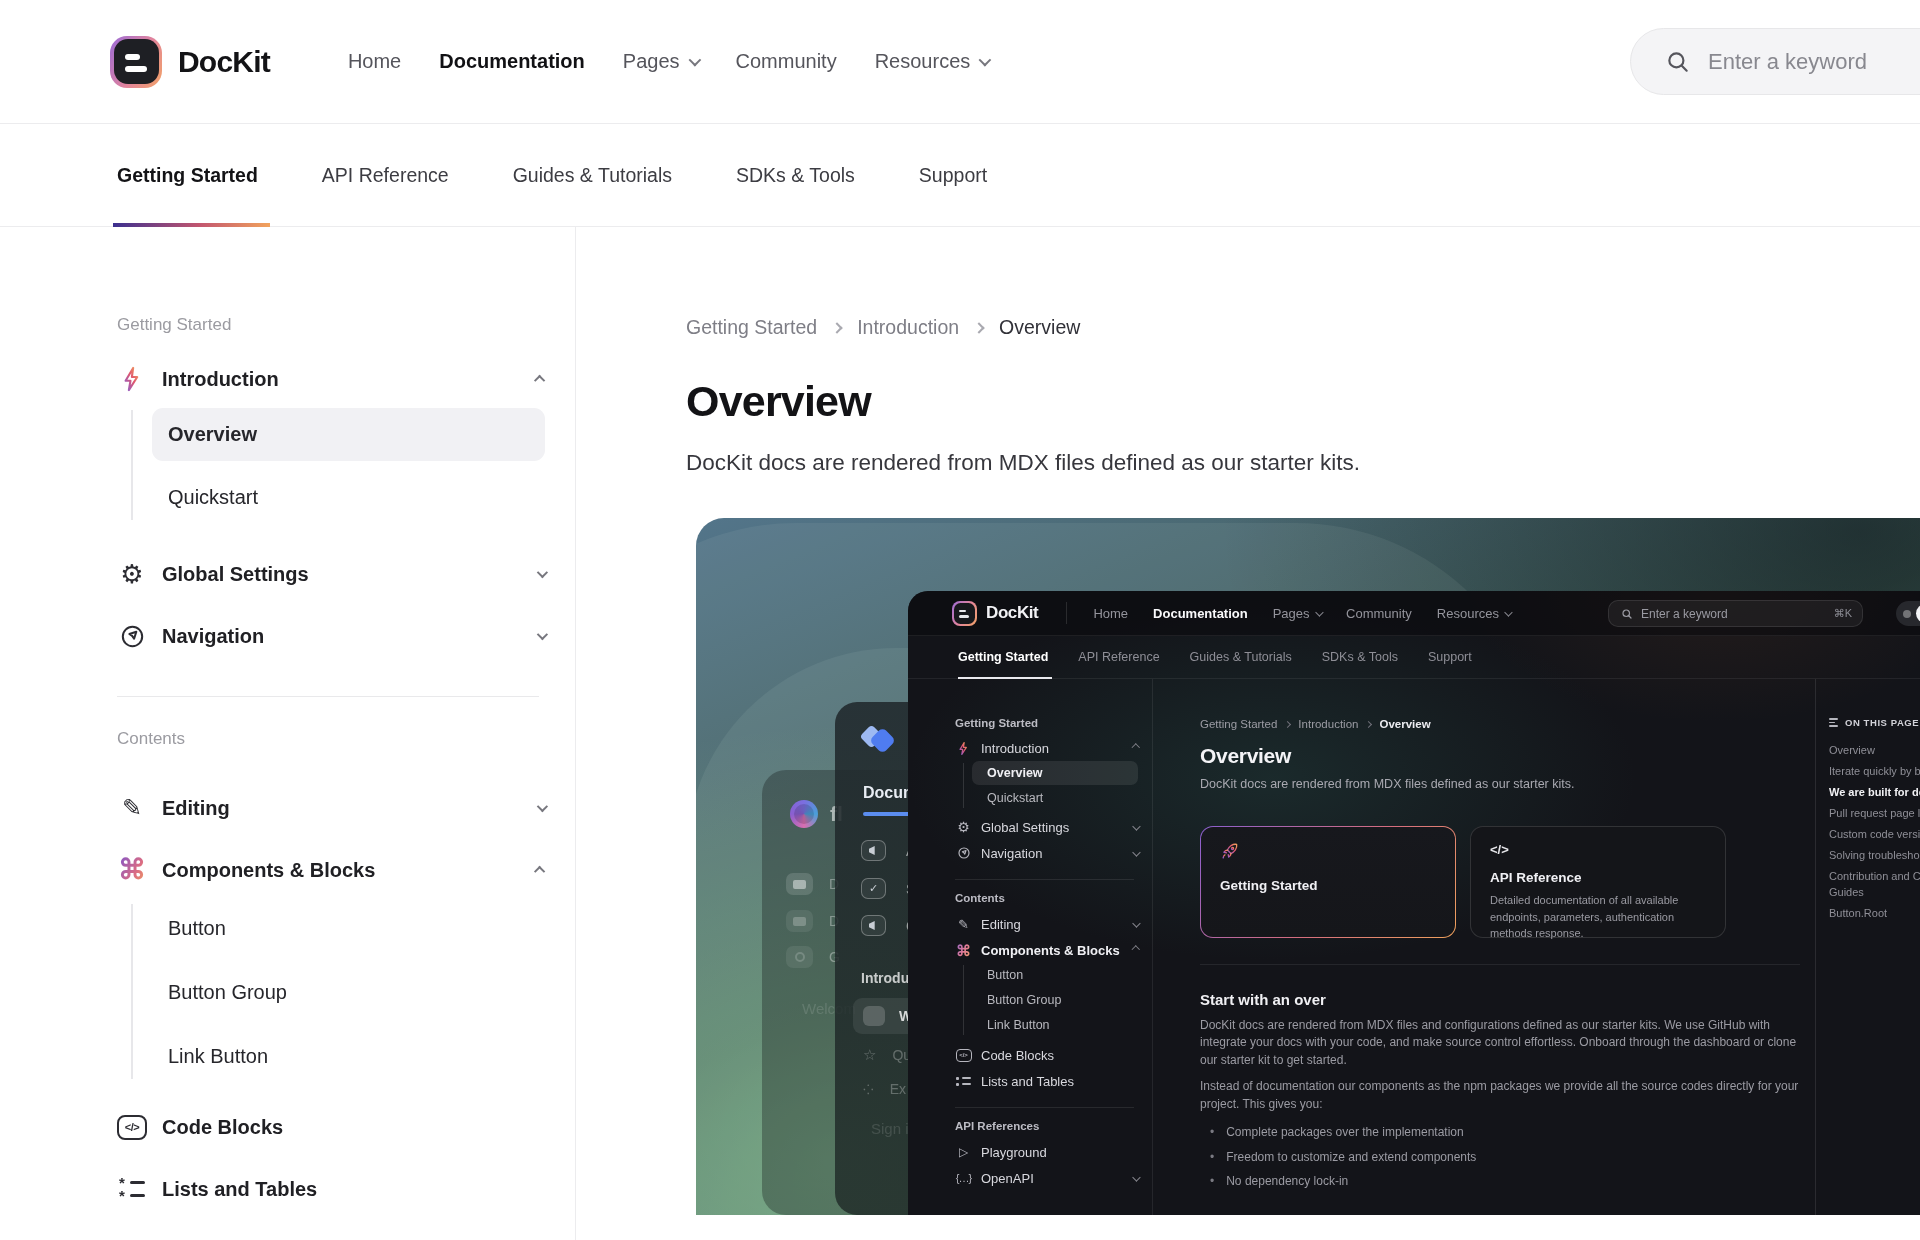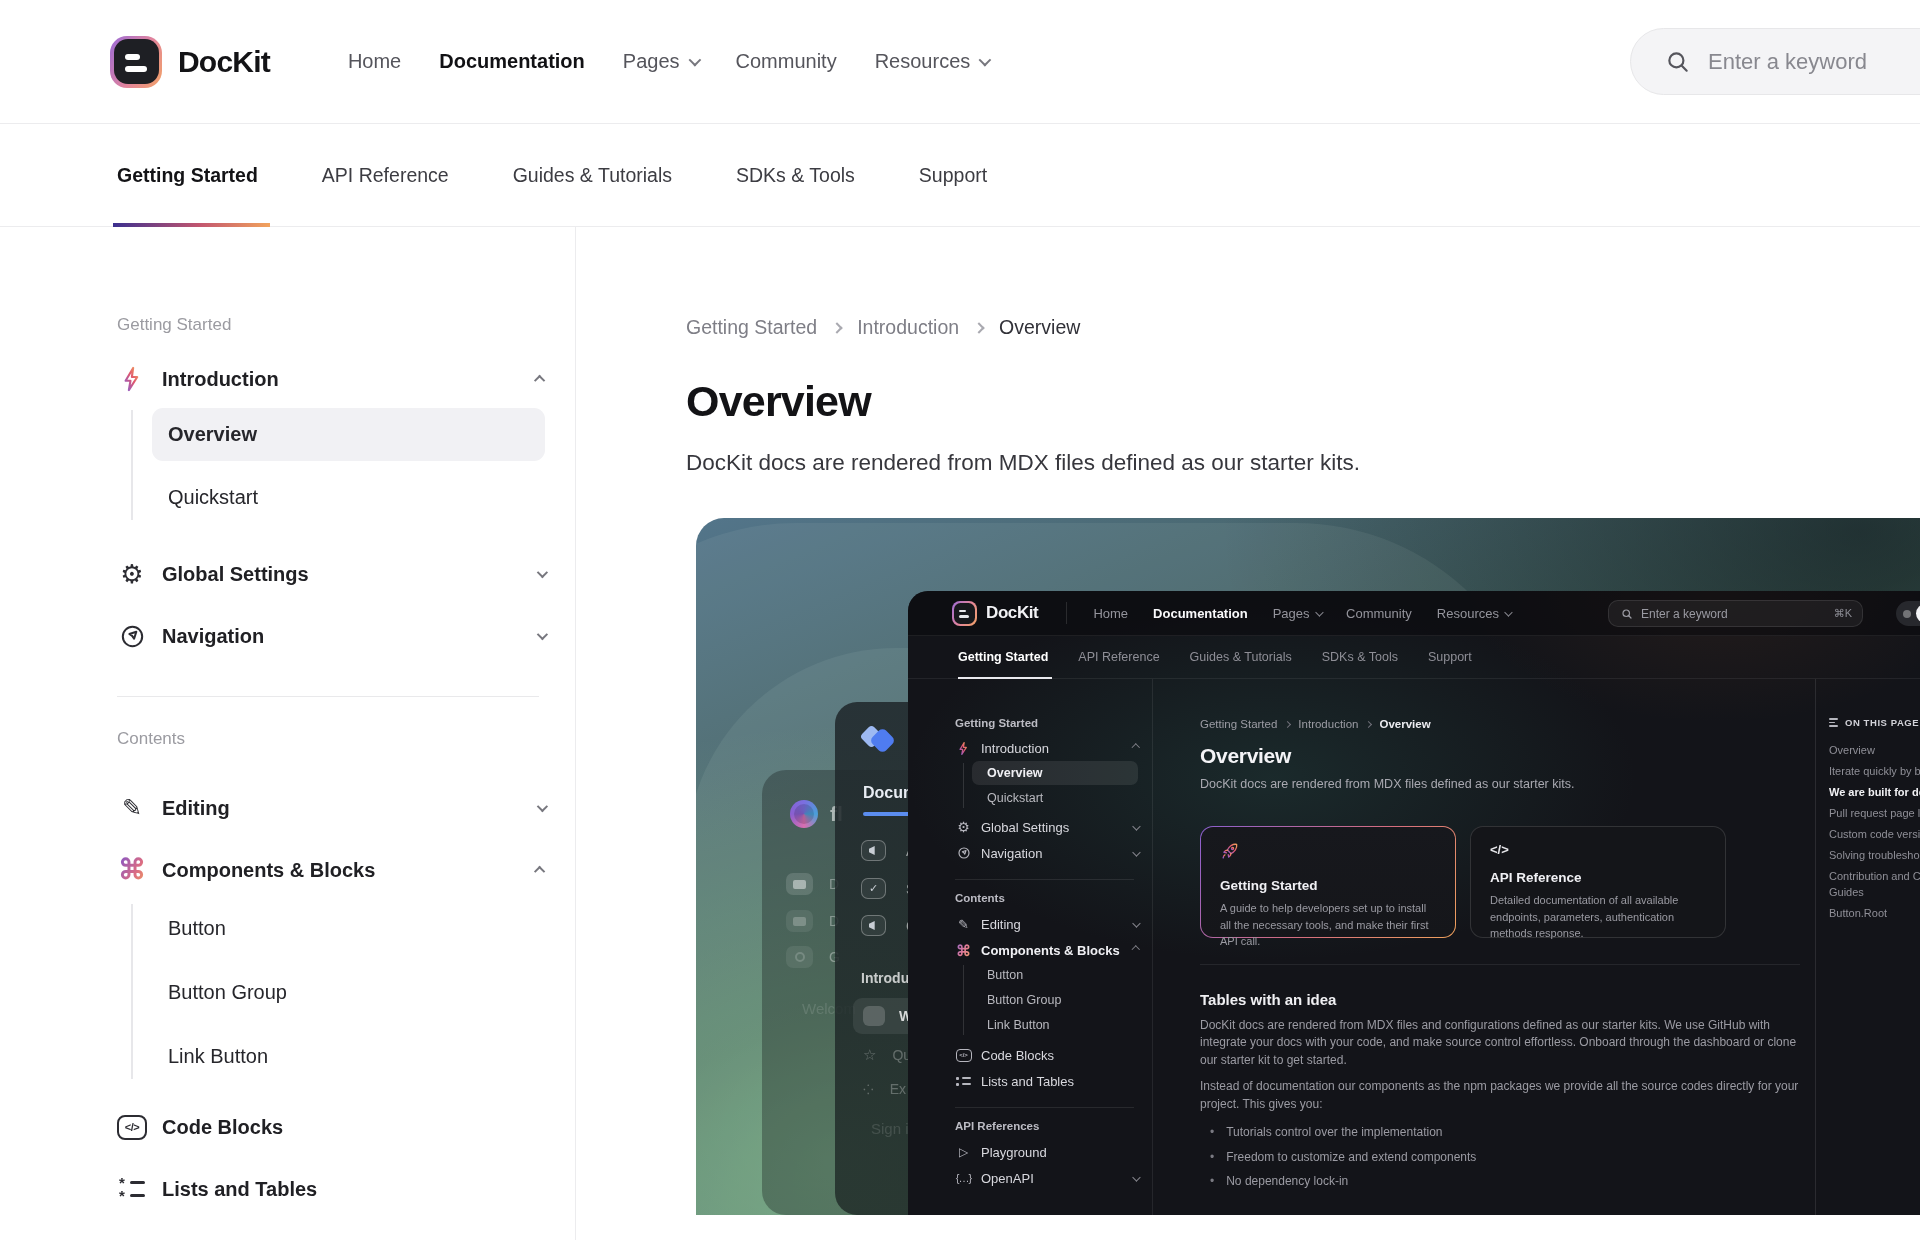--- a/index.html
+++ b/index.html
@@ -562,37 +562,36 @@
             <div class="pcards">
               <div class="pcard grad">
                 <svg width="19" height="19" viewBox="0 0 24 24" fill="none" stroke="url(#grad-accent)" stroke-width="1.7" stroke-linecap="round" stroke-linejoin="round">
                   <path d="M4 20c.3-2.2 1-3.4 2.2-3.8"></path>
                   <path d="M14 4.5C16.3 3 19 2.6 21 3c.4 2-.1 4.7-1.6 7-1.3 2-3.3 3.6-5.6 4.6L9.4 10.2C10.4 7.9 12 6 14 4.5z"></path>
                   <circle cx="15.8" cy="8.2" r="1.3"></circle>
                   <path d="M9.4 10.2 6.9 10.9 5 13l3 .6"></path>
                   <path d="M13.8 14.6l-.7 2.5L11 19l-.6-3"></path>
                 </svg>
                 <div class="ctitle">Getting Started</div>
-                <div class="cdesc">A guide to help developers set up to install all the necessary tools, and make their first API call.</div>
               </div>
               <div class="pcard">
                 <div class="cicon-code">&lt;/&gt;</div>
                 <div class="ctitle">API Reference</div>
                 <div class="cdesc">Detailed documentation of all available endpoints, parameters, authentication methods response.</div>
               </div>
             </div>
 
             <div class="pdivline"></div>
-            <div class="ph2" style="margin-top:26px;">Tables with an idea</div>
+            <div class="ph2" style="margin-top:26px;">Start with an over</div>
             <div class="ppara">DocKit docs are rendered from MDX files and configurations defined as our starter kits. We use GitHub with integrate your docs with your code, and make source control effortless. Onboard through the dashboard or clone our starter kit to get started.</div>
             <div class="ppara">Instead of documentation our components as the npm packages we provide all the source codes directly for your project. This gives you:</div>
             <div class="pbullets">
               <div class="pbullet">
                   <span class="dot">•</span>
-                  <span>Tutorials control over the implementation</span>
+                  <span>Complete packages over the implementation</span>
                 </div>
               <div class="pbullet">
                   <span class="dot">•</span>
                   <span>Freedom to customize and extend components</span>
                 </div>
               <div class="pbullet">
                   <span class="dot">•</span>
                   <span>No dependency lock-in</span>
                 </div>
 

